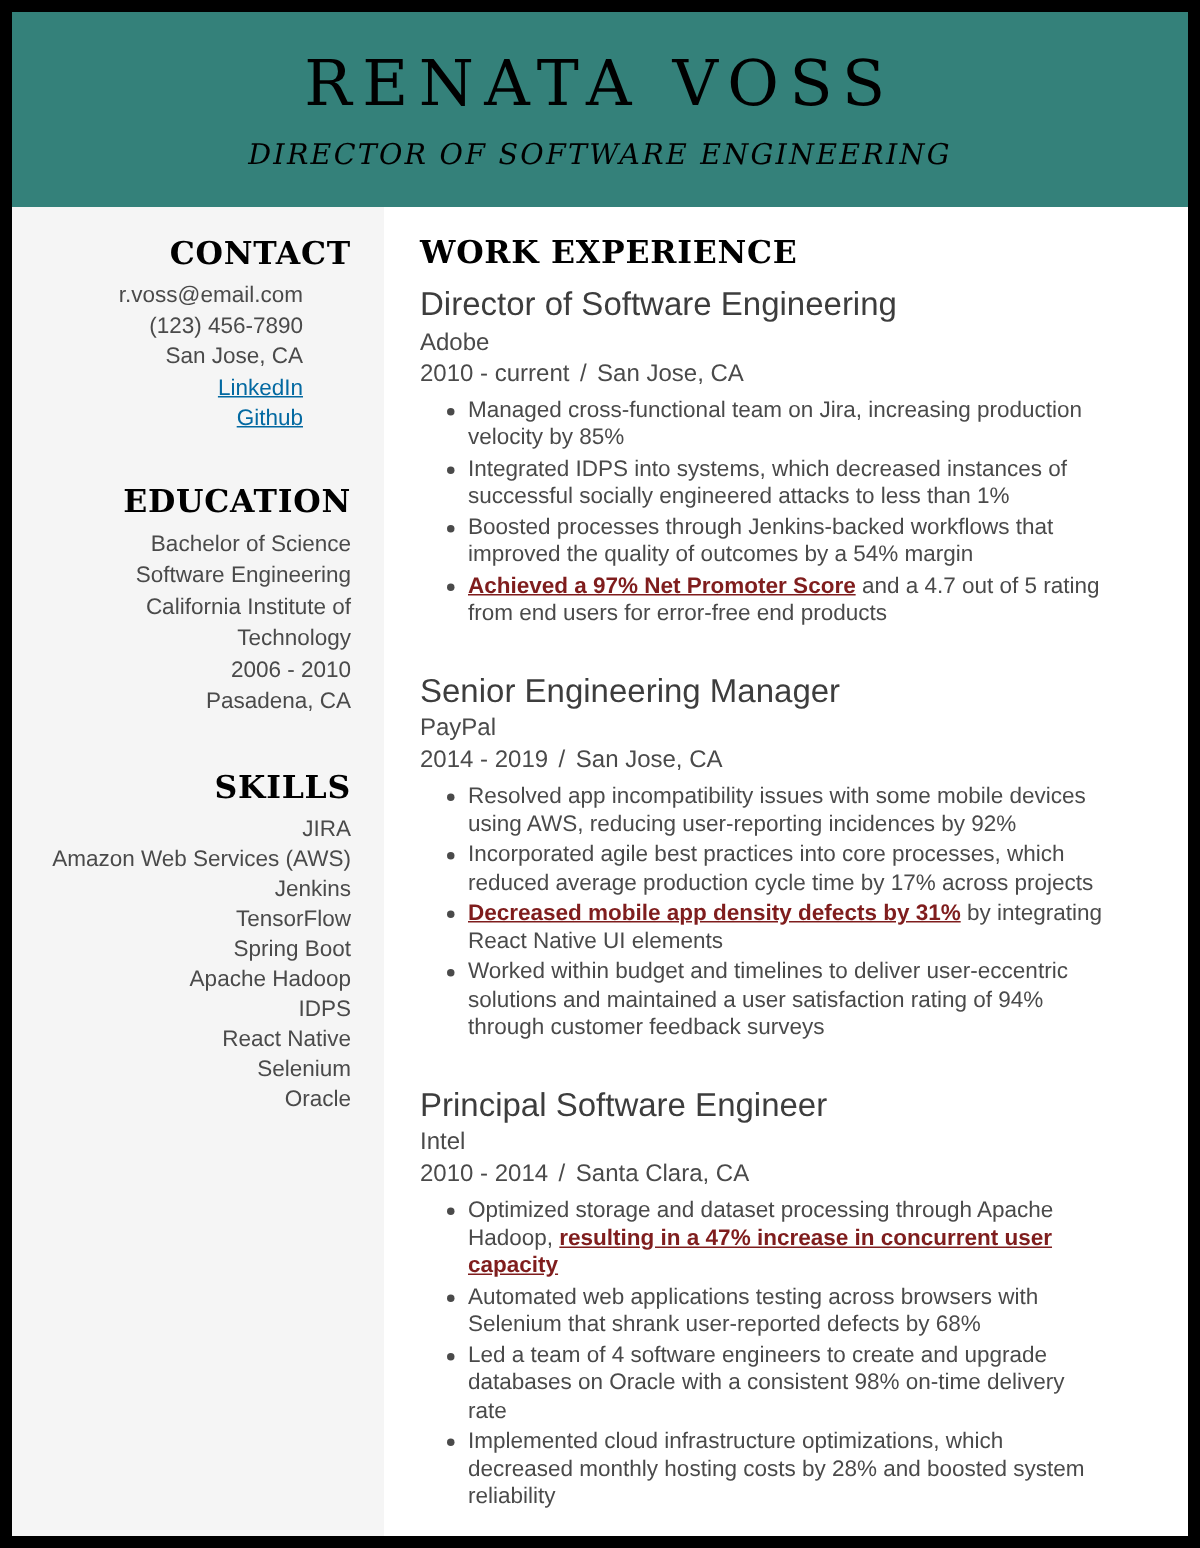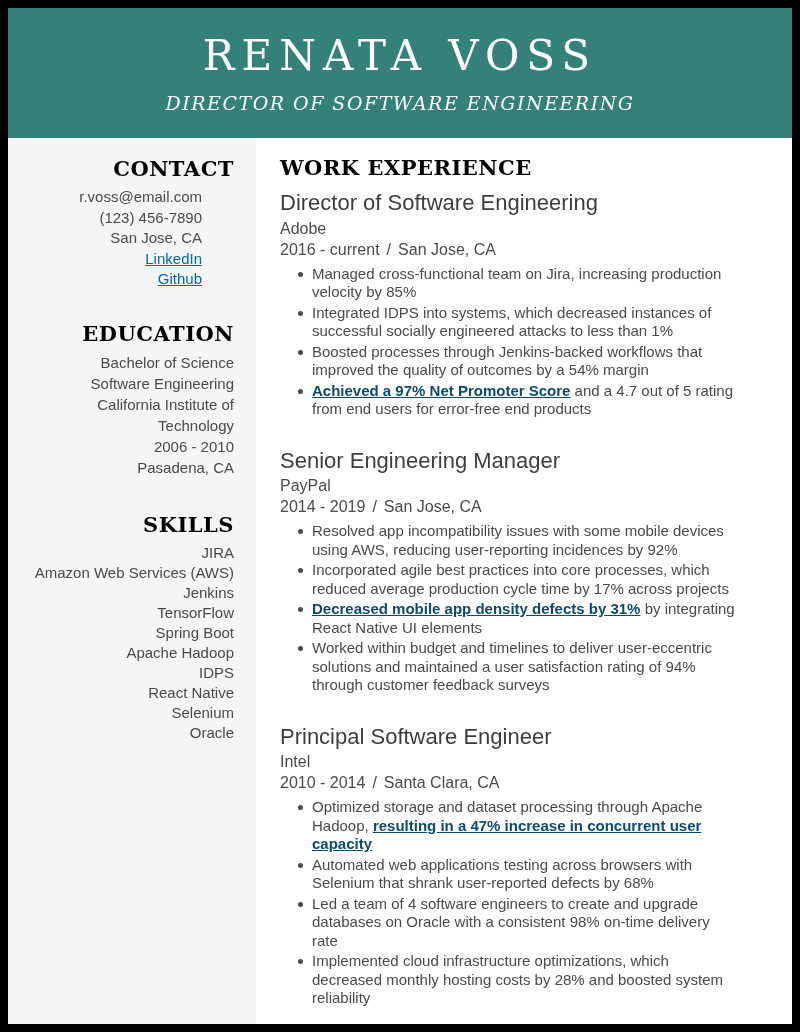--- a/index.html
+++ b/index.html
@@ -1,21 +1,21 @@
 <!DOCTYPE html>
 <html><head>
 <meta charset="utf-8">
 <style>
   * { margin:0; padding:0; box-sizing:border-box; }
   html,body { background:#000; }
   body { width:800px; height:1032px; font-family:"Liberation Sans","DejaVu Sans",sans-serif; }
   .page { width:800px; height:1032px; border:8px solid #000; background:#fff; display:flex; flex-direction:column; overflow:hidden; }
 
   
-  .header { height:130px; background:#34817A; color:#ffffff; display:flex; flex-direction:column; align-items:center; justify-content:center; flex:0 0 auto; }
+  .header { height:130px; background:#34817A; color:#000000; display:flex; flex-direction:column; align-items:center; justify-content:center; flex:0 0 auto; }
   .name { font-family:"DejaVu Serif","Liberation Serif",serif; font-size:42px; font-weight:400; letter-spacing:7px; line-height:1; margin-top:2px; }
   .subtitle { font-family:"DejaVu Serif","Liberation Serif",serif; font-style:italic; font-size:19px; letter-spacing:1.5px; margin-top:15px; }
 
   
   .columns { flex:1; display:flex; min-height:0; }
   .sidebar { width:248px; flex:0 0 248px; background:#F5F5F5; padding:18px 22px 20px 16px; text-align:right; color:#4a4a4a; }
   .main { flex:1; background:#fff; padding:17px 56px 20px 24px; color:#4a4a4a; }
 
   .sec-heading { font-family:"DejaVu Serif","Liberation Serif",serif; font-weight:700; font-size:21px; color:#000000; letter-spacing:0.5px; margin-bottom:8px; }
   .sidebar .sec-heading { margin-bottom:6px; }
@@ -34,21 +34,21 @@
   
   .job { margin-top:9px; }
   .job + .job { margin-top:28px; }
   .job-title { font-size:22px; font-weight:500; color:#3d3d3d; line-height:1.25; }
   .job-company { font-size:16px; line-height:21px; margin-top:1px; }
   .job-dates { font-size:16px; line-height:21px; margin-bottom:5px; }
   .job-dates .sep { margin:0 7px; }
   .bullets { list-style:none; padding-left:32px; }
   .bullets li { font-size:15px; line-height:18.5px; position:relative; margin-bottom:2px; }
   .bullets li::before { content:""; position:absolute; left:-14px; top:7px; width:5px; height:5px; border-radius:50%; background:#4a4a4a; }
-  .em { font-weight:700; text-decoration:underline; color:#0c4a6e; }
+  .em { font-weight:700; text-decoration:underline; color:#7f1d1d; }
 </style>
 </head>
 <body>
 
 <div class="page">
   <div class="header">
     <div class="name">RENATA VOSS</div>
     <div class="subtitle">DIRECTOR OF SOFTWARE ENGINEERING</div>
   </div>
 
@@ -128,21 +128,21 @@
           </div>
       </div>
     </div>
 
     <div class="main">
       <div class="sec-heading">WORK EXPERIENCE</div>
       <div>
           <div class="job">
             <div class="job-title">Director of Software Engineering</div>
             <div class="job-company">Adobe</div>
-            <div class="job-dates"><span>2016 - current</span><span class="sep">/</span><span>San Jose, CA</span></div>
+            <div class="job-dates"><span>2010 - current</span><span class="sep">/</span><span>San Jose, CA</span></div>
             <ul class="bullets">
               <li><span>Managed cross-functional team on Jira, increasing production velocity by 85%</span></li>
               <li><span>Integrated IDPS into systems, which decreased instances of successful socially engineered attacks to less than 1%</span></li>
               <li><span>Boosted processes through Jenkins-backed workflows that improved the quality of outcomes by a 54% margin</span></li>
               <li><span class="em">Achieved a 97% Net Promoter Score</span><span> and a 4.7 out of 5 rating from end users for error-free end products</span></li>
             </ul>
           </div>
           <div class="job">
             <div class="job-title">Senior Engineering Manager</div>
             <div class="job-company">PayPal</div>

